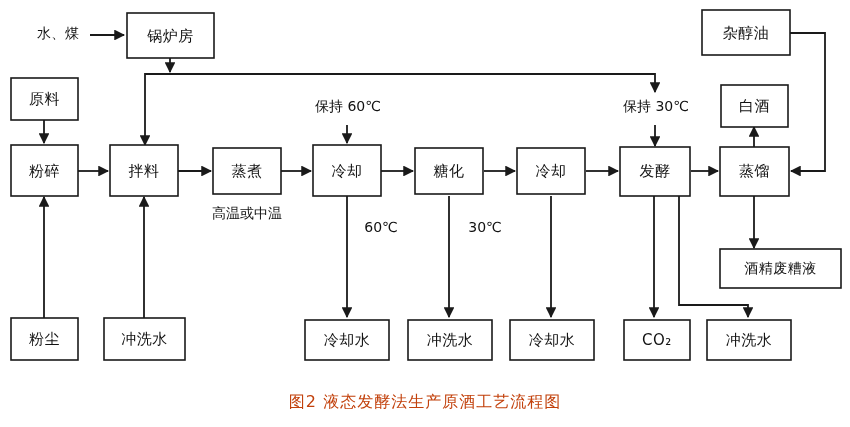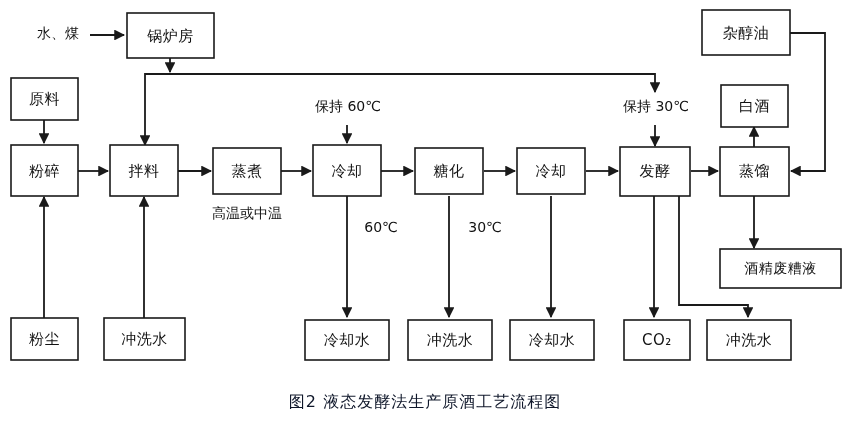--- a/index.html
+++ b/index.html
@@ -56,21 +56,21 @@
     dominant-baseline: middle;
   }
   .caption {
     position: absolute;
     left: 0;
     top: 392px;
     width: 850px;
     text-align: center;
     font-family: "DejaVu Sans", "Liberation Sans", sans-serif;
     font-size: 16px;
-    color: #0f172a;
+    color: #c2410c;
     letter-spacing: 1px;
   }
 </style>
 </head>
 <body>
 
 <div id="diagram-root">
 
   <svg id="flow-svg" viewBox="0 0 850 427">
     <defs>

